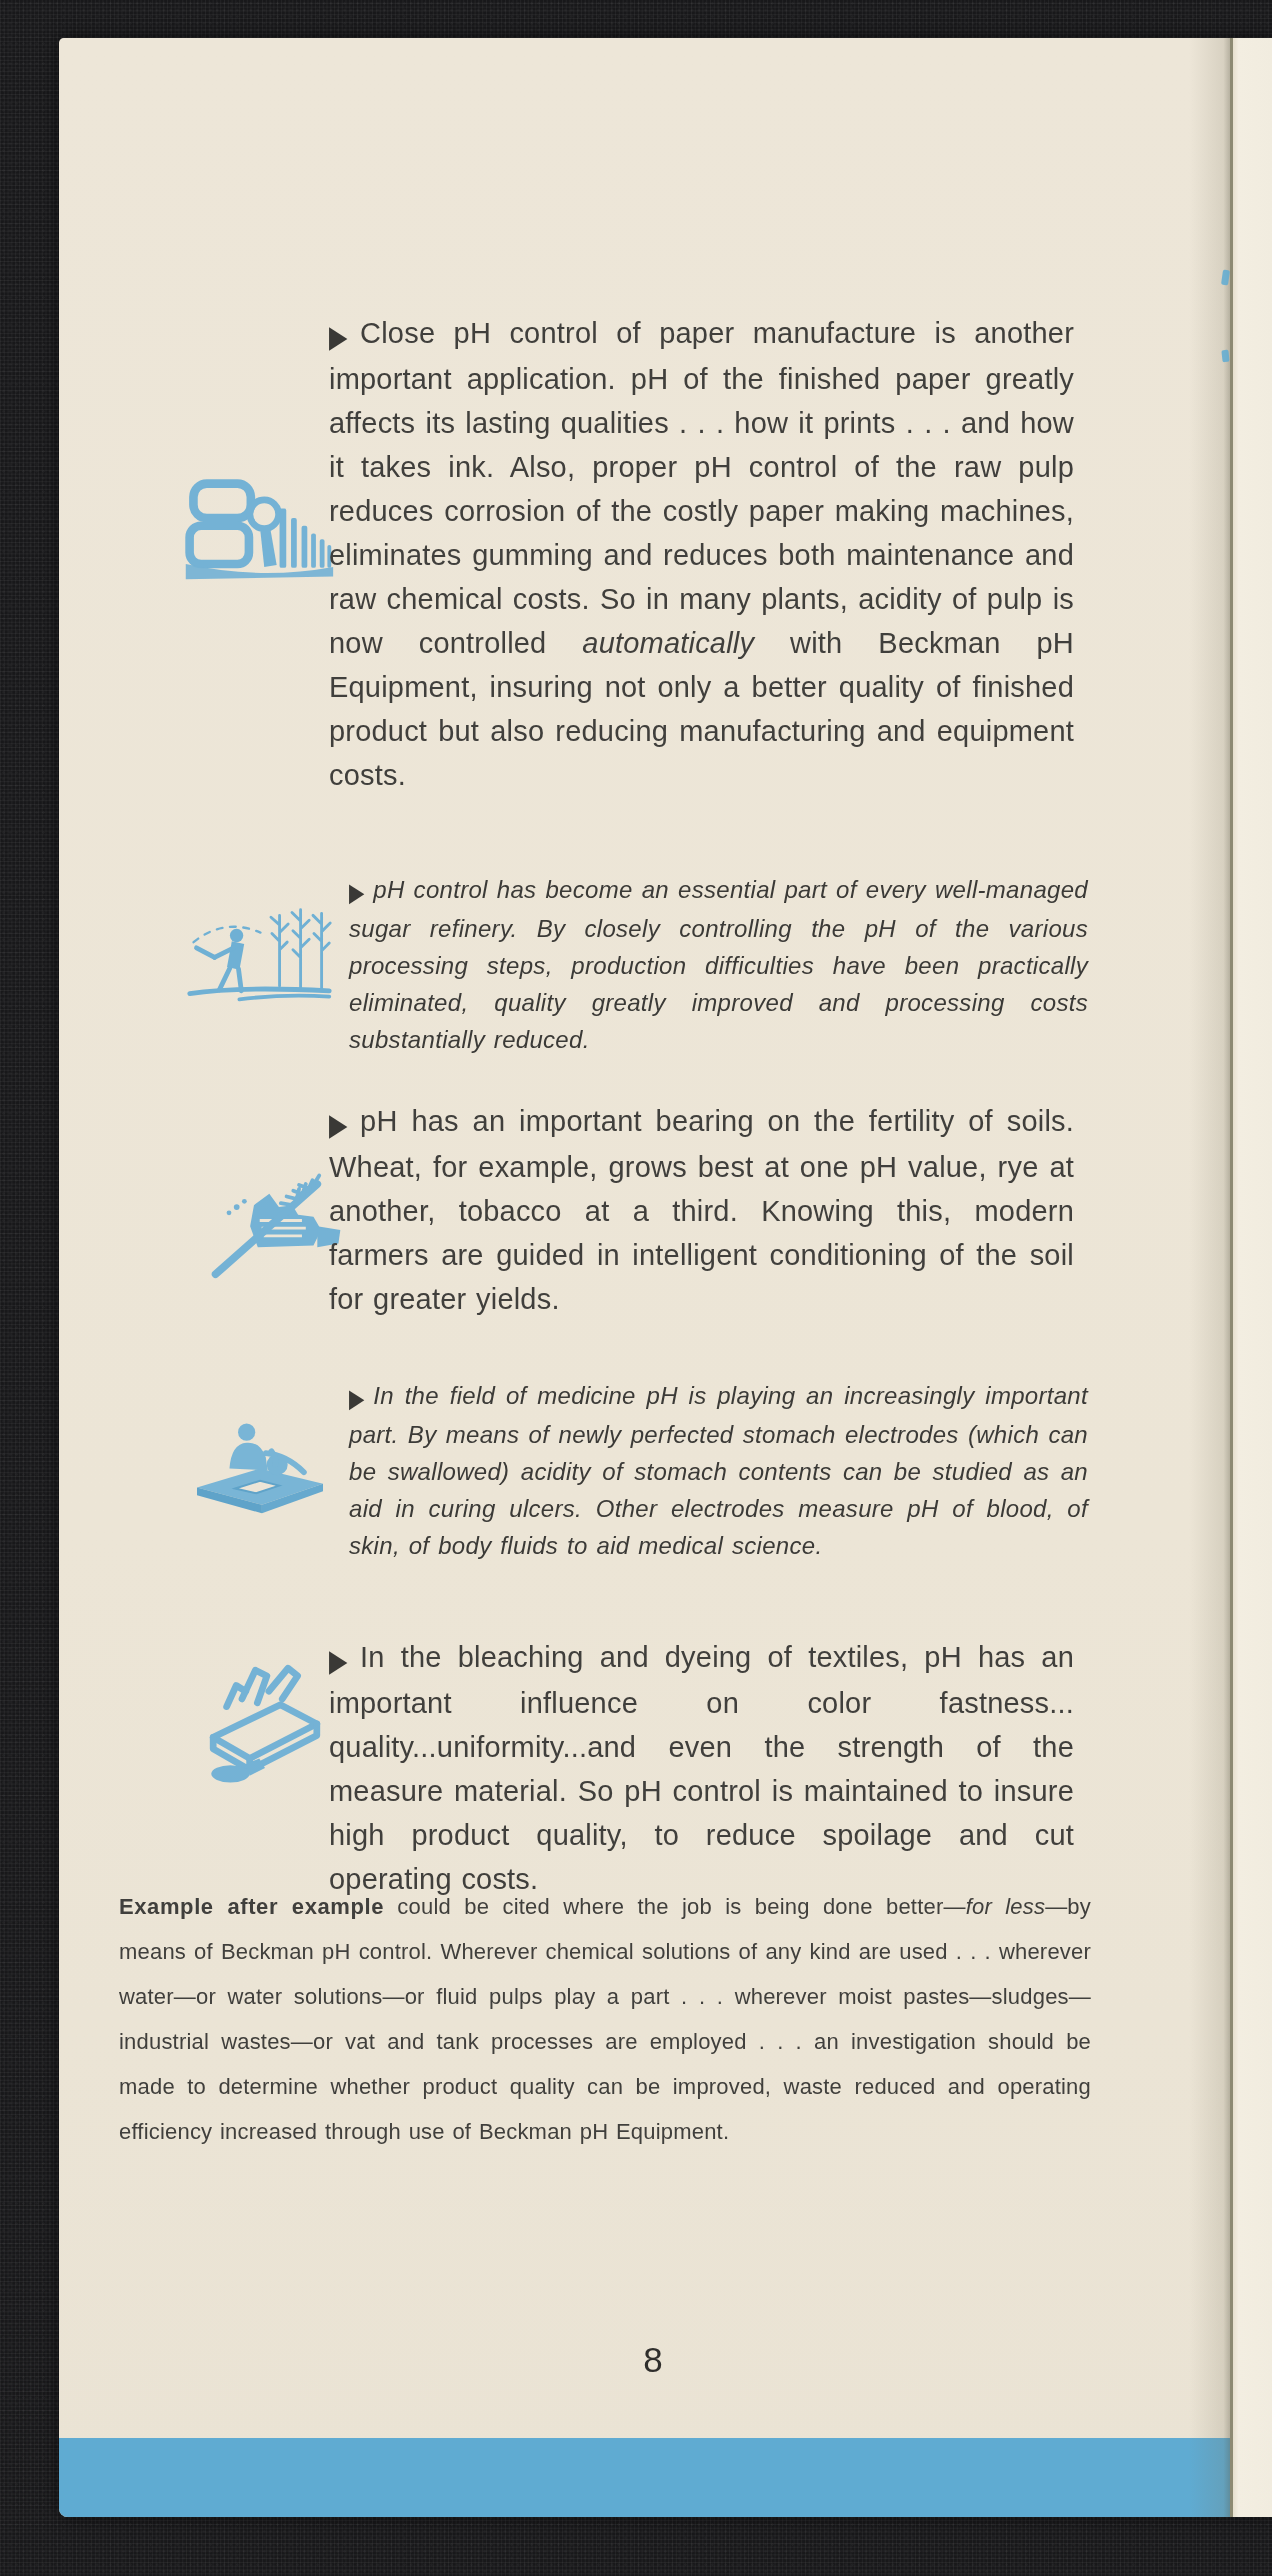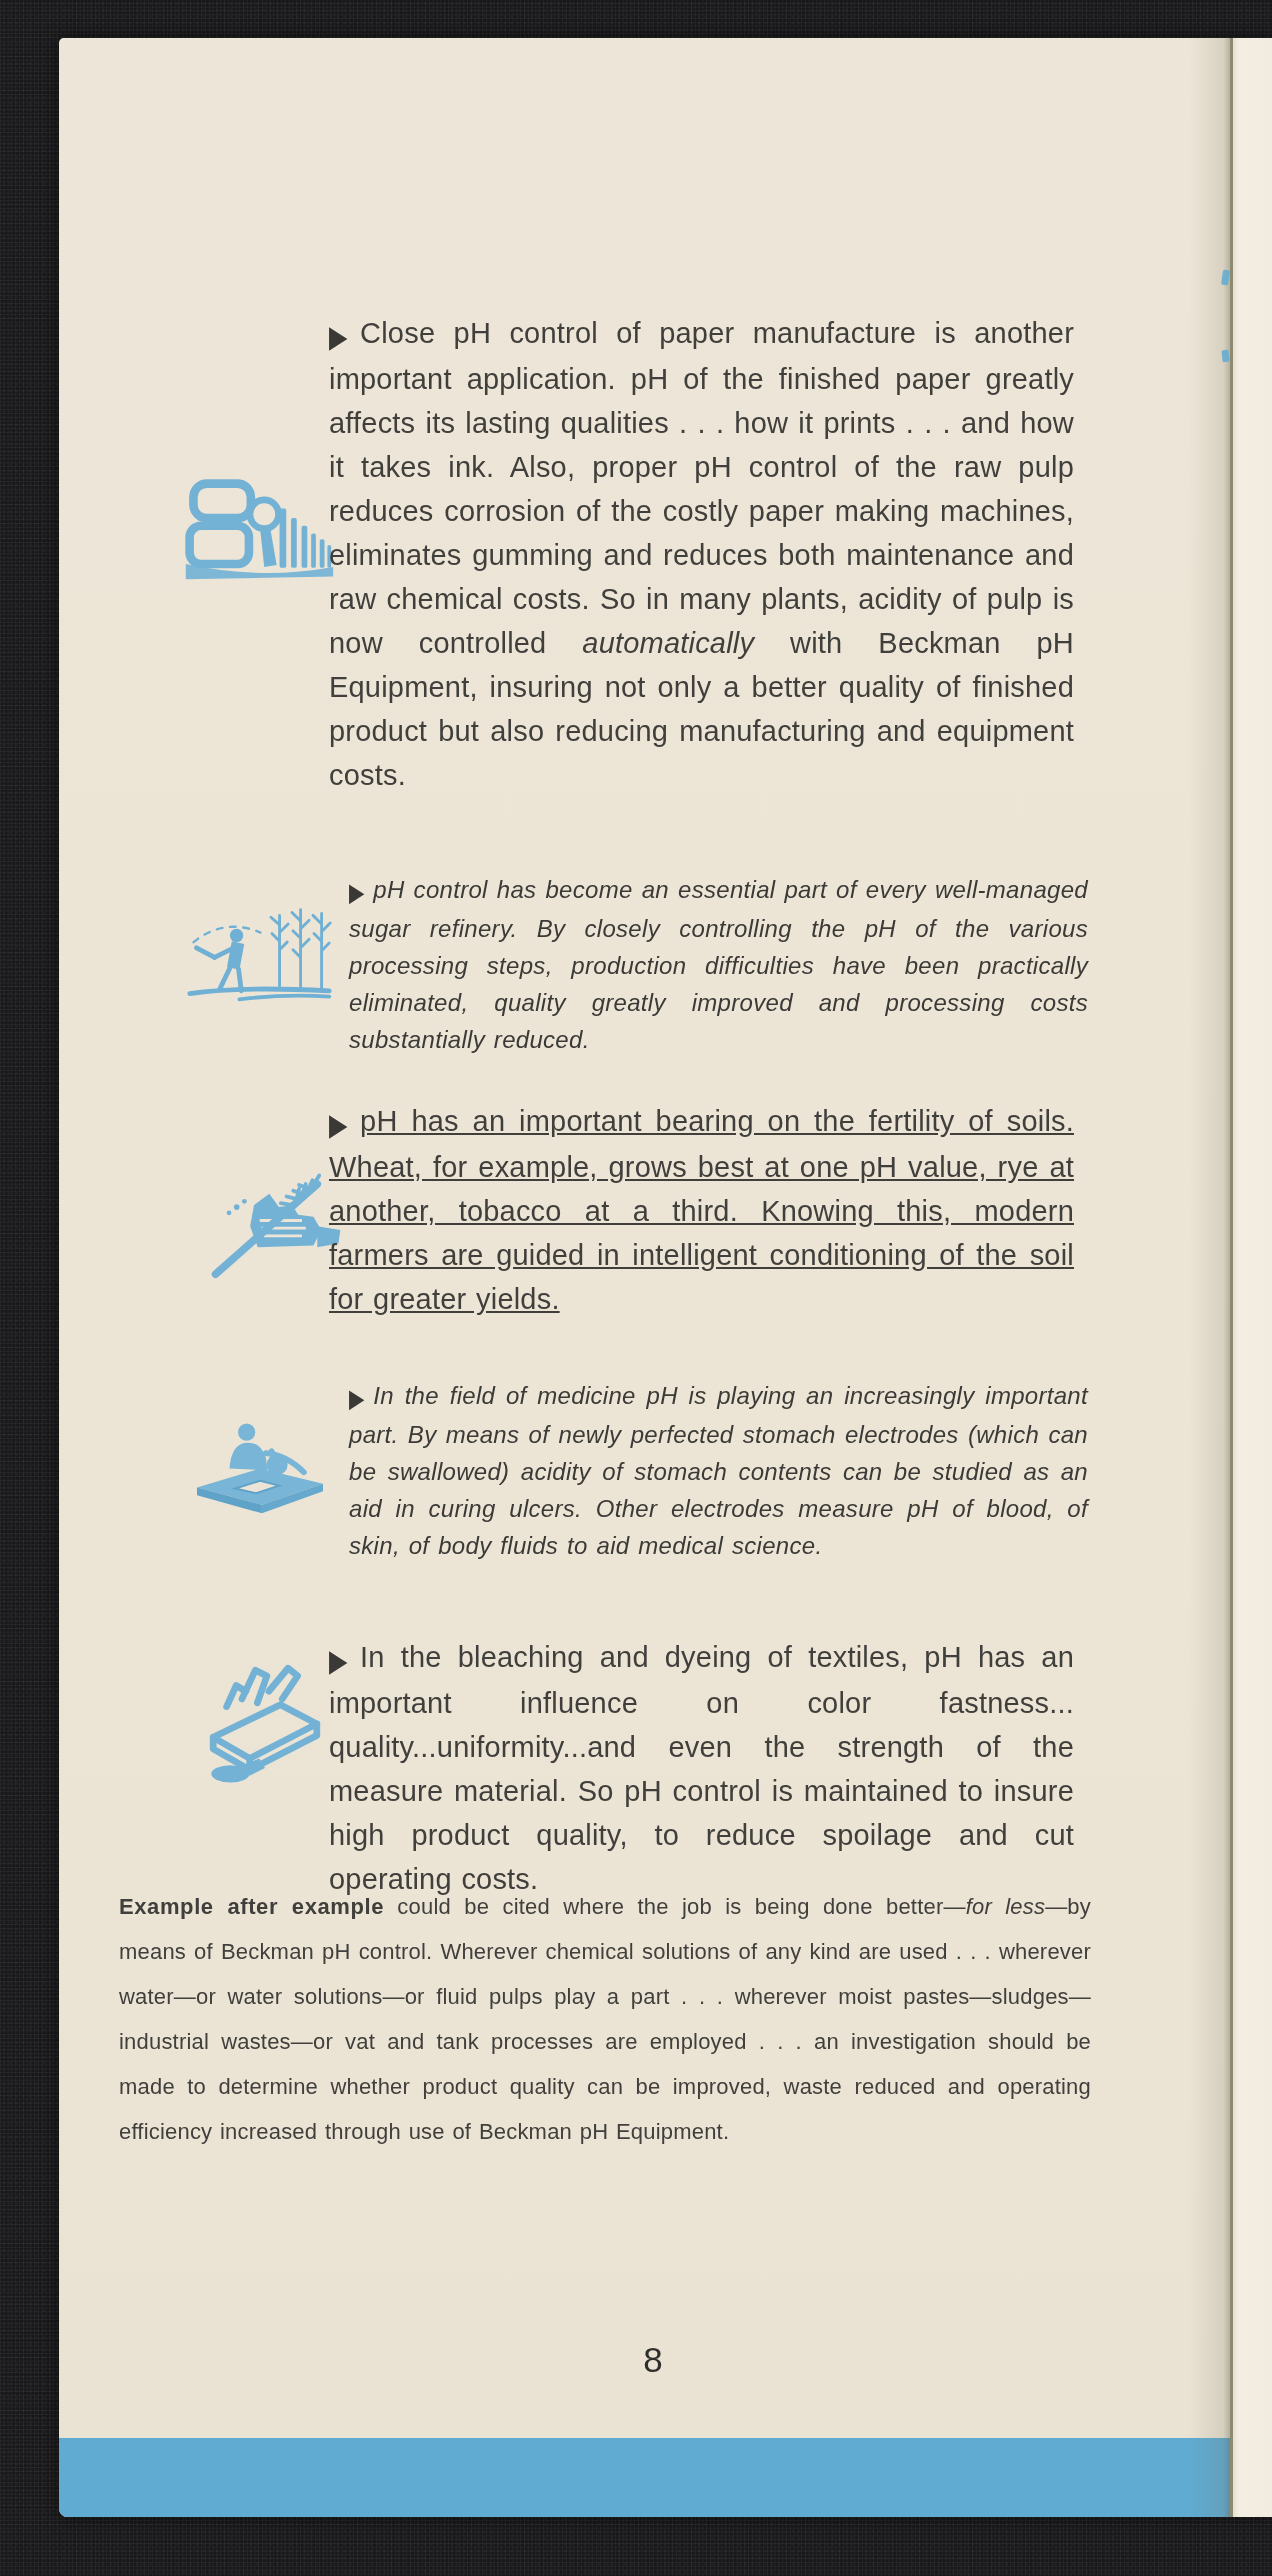--- a/index.html
+++ b/index.html
@@ -37,21 +37,21 @@
   .para.closing{left:60px;width:972px;font-size:22px;line-height:45px;letter-spacing:0.2px;word-spacing:1.4px;}
   .seg-i{font-style:italic;}
   .seg-b{font-weight:bold;letter-spacing:0.6px;}
   .bullet{display:inline-block;font-family:"DejaVu Sans",sans-serif;font-style:normal;
     transform:scaleY(1.28) translateY(1px);color:#3a3936;}
   .body .bullet{font-size:24px;margin-right:12.4px;}
   .emph .bullet{font-size:20px;margin-right:8.6px;}
 
   #p-paper{top:244px;}
   #p-sugar{top:809px;}
-  #p-soil{top:1032px;text-decoration:underline;}
+  #p-soil{top:1032px;}
   #p-medicine{top:1319px;margin-top:20px;}
   #p-textile{top:1568px;}
   #p-closing{top:1824px;}
 
   .page-number{position:absolute;left:551px;top:2302px;width:86px;text-align:center;
     font-size:35px;color:#2f2e2c;}
 
   
   .footer-stripe{position:absolute;left:0;top:2400px;width:1213px;height:79px;background:#5fabd2;}
   .footer-stripe .stripe-right{position:absolute;left:1173px;top:0;width:40px;height:79px;background:rgba(20,60,95,0.10);}

